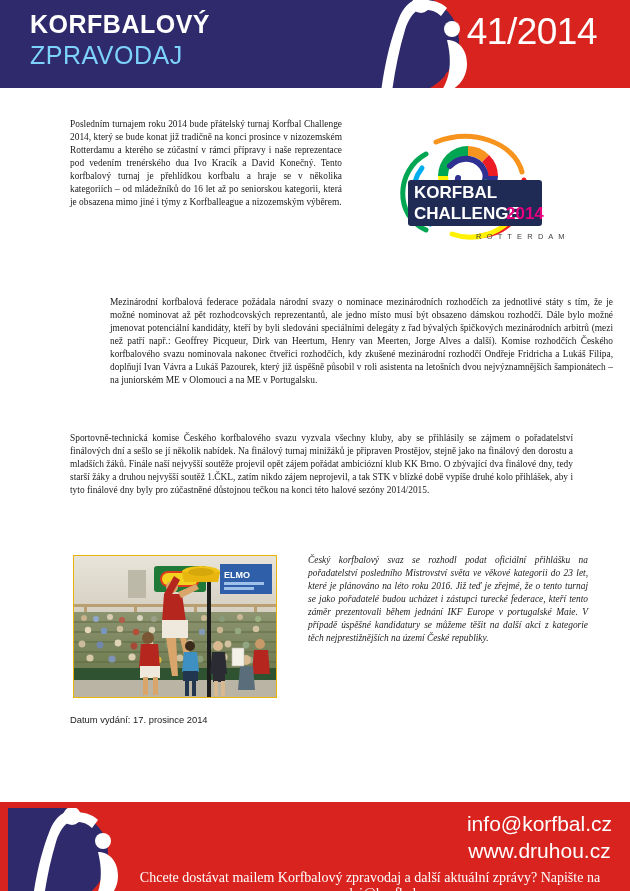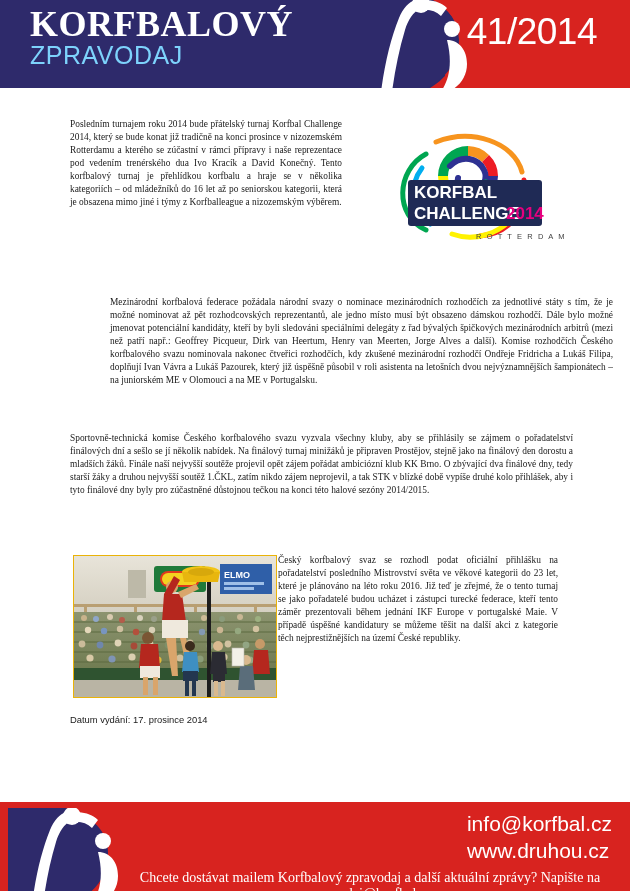--- a/index.html
+++ b/index.html
@@ -39,23 +39,23 @@
     width: 130px;
     height: 96px;
   }
   .header-title-block {
     position: absolute;
     left: 30px;
     top: 8px;
     width: 320px;
   }
   .title-main {
-    font-family: Liberation Serif, serif;
+    font-family: Liberation Sans, sans-serif;
     font-weight: bold;
-    font-size: 36px;
+    font-size: 25px;
     color: #ffffff;
     letter-spacing: 0.5px;
     line-height: 32px;
     margin: 0;
   }
   .title-sub {
     font-family: "Liberation Sans", sans-serif;
     font-weight: normal;
     font-size: 25px;
     color: #7dd3fc;
@@ -101,23 +101,24 @@
     top: 208px;
     width: 503px;
     margin-left: 40px;
   }
   .p3 {
     left: 70px;
     top: 344px;
     width: 503px;
   }
   .p4 {
-    left: 278px;
+    left: 308px;
     top: 466px;
     width: 280px;
+    font-style: italic;
   }
 
   
   .challenge-logo {
     position: absolute;
     left: 364px;
     top: 36px;
     width: 208px;
     height: 130px;
   }
@@ -157,21 +158,21 @@
     position: absolute;
     left: 8px;
     top: 6px;
     width: 128px;
     height: 96px;
   }
   .footer-contact {
     position: absolute;
     right: 18px;
     top: 8px;
-    text-align: left;
+    text-align: center;
     font-family: "Liberation Sans", sans-serif;
     font-size: 21px;
     color: #ffffff;
     line-height: 27px;
   }
   .footer-note {
     position: absolute;
     left: 0;
     right: 0;
     top: 68px;

